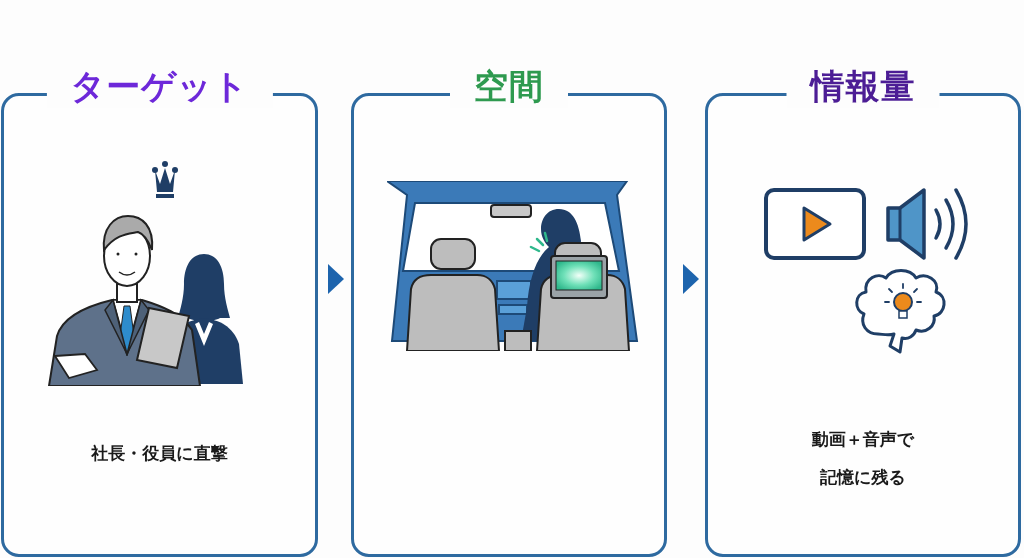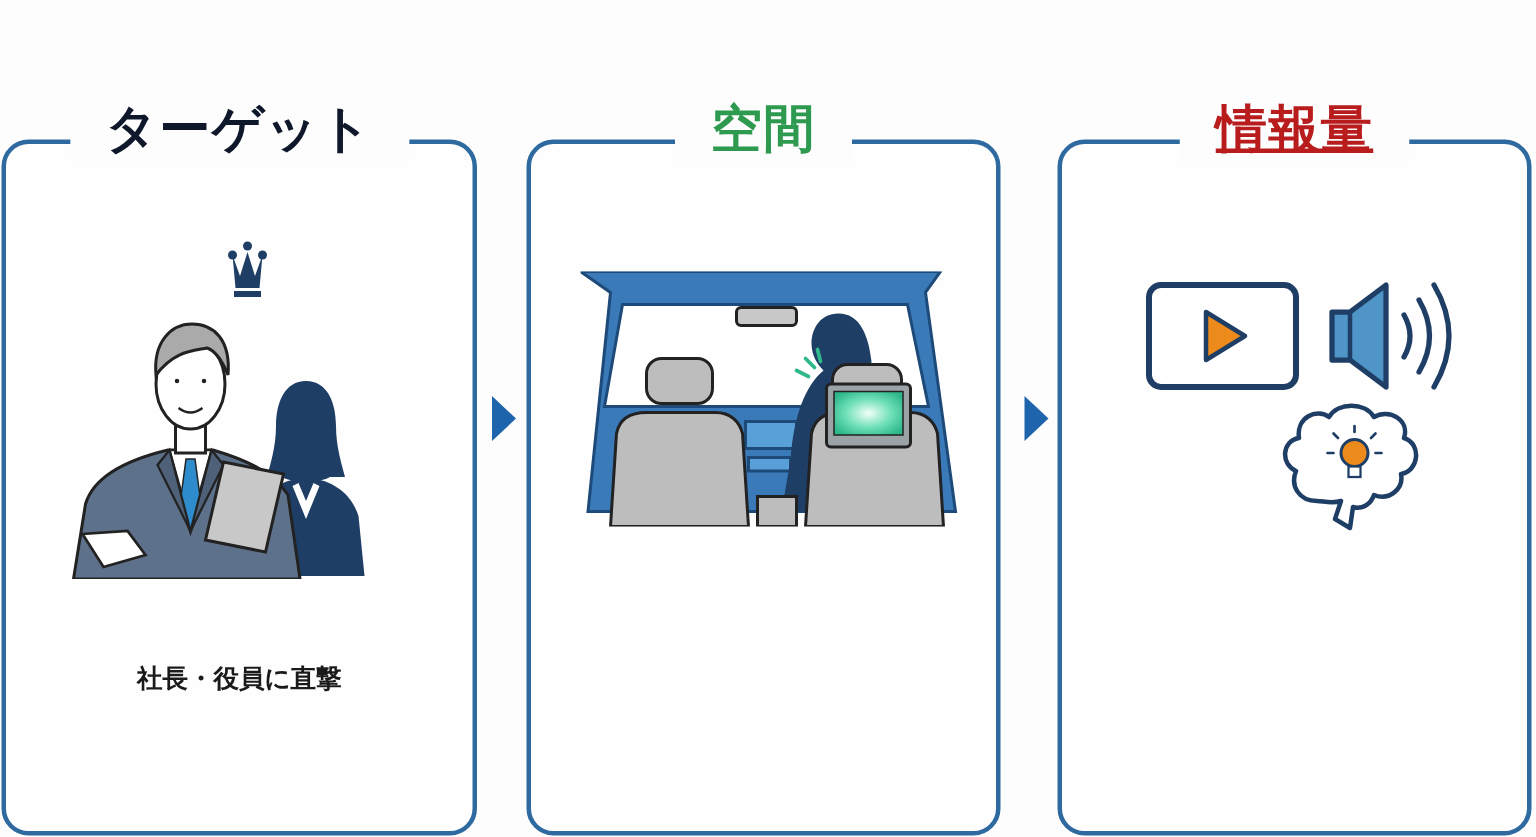--- a/index.html
+++ b/index.html
@@ -24,21 +24,21 @@
   .arrow {
     position: absolute; width: 0; height: 0;
     border-top: 15px solid transparent; border-bottom: 15px solid transparent;
     border-left: 16px solid #1d64ad;
   }
 </style>
 </head>
 <body>
 
 <div class="panel" style="left:1px; width:317px;">
-  <div class="panel-title" style="color:#0f172a;">ターゲット</div>
+  <div class="panel-title" style="color:#6d28d9;">ターゲット</div>
 
   <svg class="illus" style="left:25px; top:50px;" width="260" height="240" viewBox="0 0 260 240">
 
     <g fill="#1f3e66">
       <circle cx="136" cy="18" r="3"></circle>
         <circle cx="126" cy="24" r="3"></circle>
         <circle cx="146" cy="24" r="3"></circle>
       <polygon points="126,24 131,38 136,22 141,38 146,24 144,46 128,46"></polygon>
       <rect x="127" y="48" width="18" height="4"></rect>
     </g>
@@ -114,21 +114,21 @@
       <line x1="144" y1="66" x2="152" y2="70"></line>
       <line x1="158" y1="52" x2="160" y2="60"></line>
     </g>
   </svg>
 
 </div>
 
 <div class="arrow" style="left:683px; top:264px;"></div>
 
 <div class="panel" style="left:705px; width:316px;">
-  <div class="panel-title" style="color:#b91c1c;text-decoration:underline;">情報量</div>
+  <div class="panel-title" style="color:#4c1d95;">情報量</div>
 
   <svg class="illus" style="left:50px; top:88px;" width="230" height="190" viewBox="0 0 230 190">
 
     <g>
       <rect x="8" y="6" width="98" height="68" rx="8" fill="#fff" stroke="#1f3e66" stroke-width="4"></rect>
       <polygon points="46,24 46,56 72,40" fill="#ec8a1c" stroke="#1f3e66" stroke-width="3" stroke-linejoin="round"></polygon>
     </g>
 
     <g>
       <polygon points="130,24 142,24 166,6 166,74 142,56 130,56" fill="#4f95c8" stroke="#1f3e66" stroke-width="3.5" stroke-linejoin="round"></polygon>
@@ -145,13 +145,17 @@
       <g stroke="#1f3e66" stroke-width="1.8" stroke-linecap="round">
         <line x1="145" y1="100" x2="145" y2="104"></line>
         <line x1="131" y1="105" x2="134" y2="108"></line>
         <line x1="159" y1="105" x2="156" y2="108"></line>
         <line x1="127" y1="118" x2="131" y2="118"></line>
         <line x1="159" y1="118" x2="163" y2="118"></line>
       </g>
     </g>
   </svg>
 
+  <div class="caption" style="top:324px;">
+    <div>動画＋音声で</div>
+    <div>記憶に残る</div>
+  </div>
 </div>
 
 </body></html>

